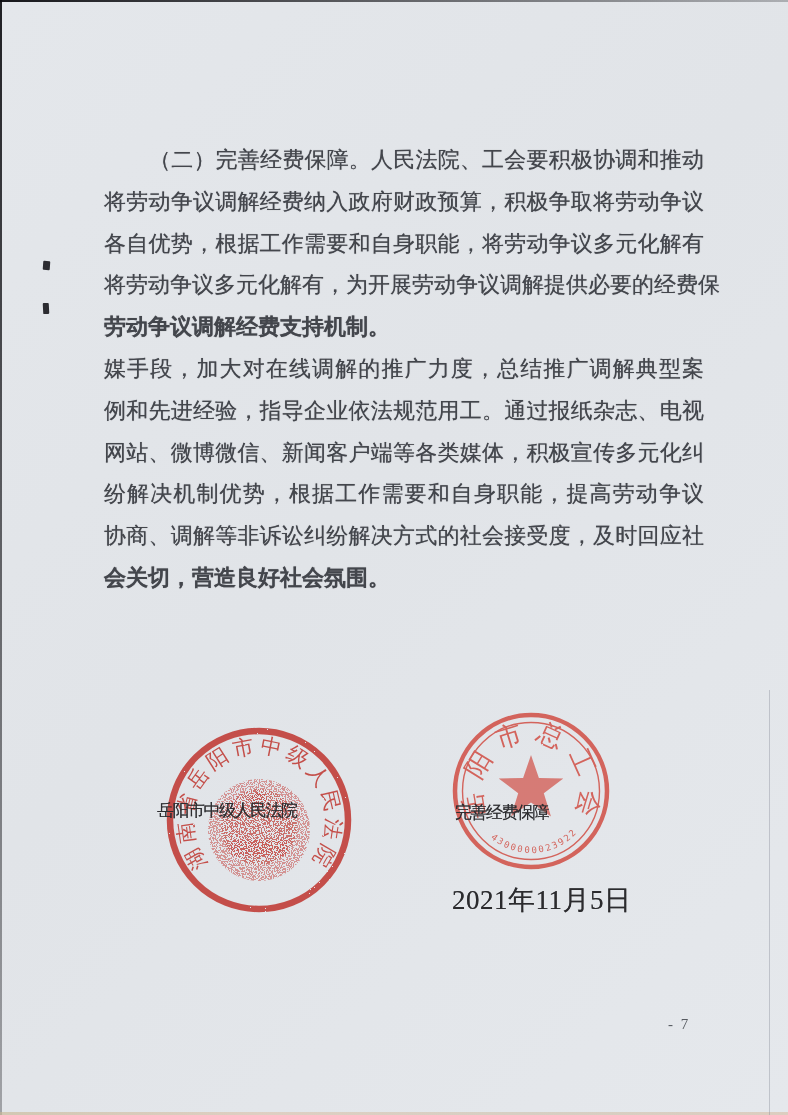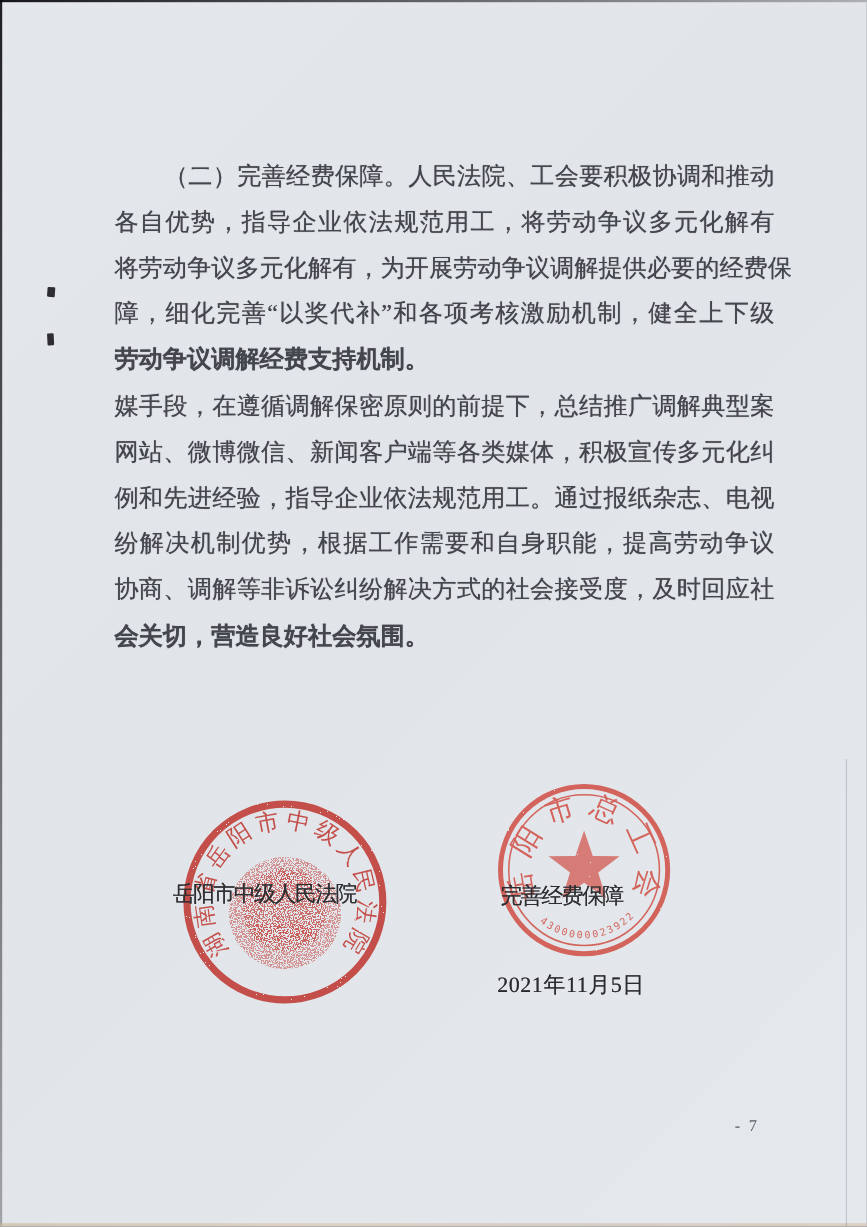--- a/index.html
+++ b/index.html
@@ -36,27 +36,27 @@
   }
   .line{
     text-align:justify;text-align-last:justify;
     white-space:nowrap;
   }
   .line.indent{text-indent:45px;}
   .line.para-end{text-align-last:left;font-weight:bold;}
 
   
   .sig{
-    position:absolute;color:#2e2e31;font-size:20px;letter-spacing:-1.5px;
+    position:absolute;color:#2e2e31;font-size:17px;letter-spacing:-1.5px;
     text-shadow:0 0 .6px rgba(46,46,50,.7);white-space:nowrap;z-index:5;
   }
   .sig-left{left:157px;top:799px;}
   .sig-right{left:455px;top:801px;}
   .doc-date{
-    position:absolute;left:452px;top:882px;font-size:20px;color:#2b2b2e;
+    position:absolute;left:452px;top:882px;font-size:27px;color:#2b2b2e;
     letter-spacing:.5px;text-shadow:0 0 .6px rgba(43,43,46,.7);z-index:5;white-space:nowrap;
   }
   .page-number{
     position:absolute;left:668px;top:1016px;font-size:15px;color:#565a60;
     letter-spacing:2px;white-space:nowrap;
   }
   .seal{position:absolute;z-index:4;}
   .seal-left{left:163px;top:724px;}
   .seal-right{left:450px;top:706px;}
 </style>
@@ -67,27 +67,27 @@
 
   <div class="edge-top"></div>
   <div class="edge-left"></div>
   <div class="edge-bottom"></div>
   <div class="crease-right"></div>
   <div class="ink-mark mark-1"></div>
   <div class="ink-mark mark-2"></div>
 
   <div class="body-text">
     <div class="line indent">（二）完善经费保障。人民法院、工会要积极协调和推动</div>
-    <div class="line">各自优势，指导企业依法规范用工，将劳动争议多元化解有</div>
+    <div class="line">将劳动争议调解经费纳入政府财政预算，积极争取将劳动争议</div>
+    <div class="line">各自优势，根据工作需要和自身职能，将劳动争议多元化解有</div>
     <div class="line">将劳动争议多元化解有，为开展劳动争议调解提供必要的经费保</div>
-    <div class="line">障，细化完善“以奖代补”和各项考核激励机制，健全上下级</div>
     <div class="line para-end">劳动争议调解经费支持机制。</div>
-    <div class="line">媒手段，在遵循调解保密原则的前提下，总结推广调解典型案</div>
+    <div class="line">媒手段，加大对在线调解的推广力度，总结推广调解典型案</div>
+    <div class="line">例和先进经验，指导企业依法规范用工。通过报纸杂志、电视</div>
     <div class="line">网站、微博微信、新闻客户端等各类媒体，积极宣传多元化纠</div>
-    <div class="line">例和先进经验，指导企业依法规范用工。通过报纸杂志、电视</div>
     <div class="line">纷解决机制优势，根据工作需要和自身职能，提高劳动争议</div>
     <div class="line">协商、调解等非诉讼纠纷解决方式的社会接受度，及时回应社</div>
     <div class="line para-end">会关切，营造良好社会氛围。</div>
   </div>
 
   <svg class="seal seal-left" width="192" height="192" viewBox="0 0 192 192" opacity="0.92">
     <defs>
       <filter id="speckA" x="-20%" y="-20%" width="140%" height="140%">
         <feTurbulence type="fractalNoise" baseFrequency="0.55" numOctaves="3" seed="7" result="n"></feTurbulence>
         <feComponentTransfer in="n" result="n2">

